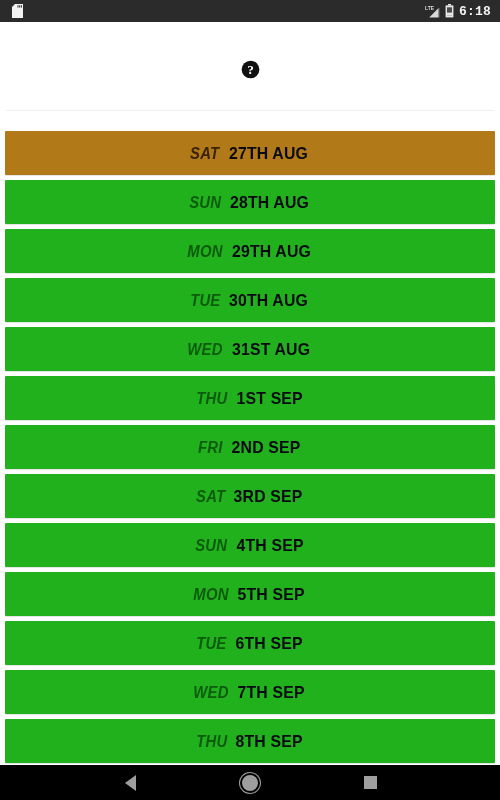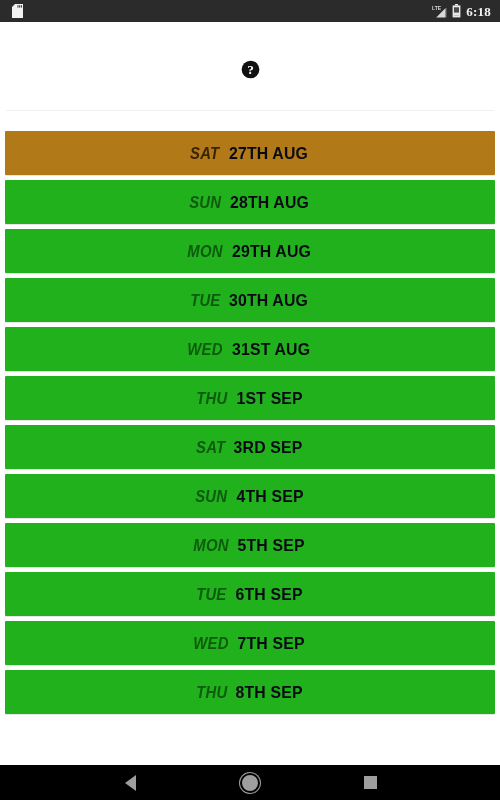--- a/index.html
+++ b/index.html
@@ -43,21 +43,21 @@
     width: 11px; height: 14px;
   }
   .signal-icon { display:block; width: 15px; height: 13px; }
   .battery-icon { display:block; width: 9px; height: 14px; }
   .clock {
     color: #f2f2f2;
     font-size: 13px;
     font-weight: bold;
     letter-spacing: 0.2px;
     line-height: 1;
-    font-family: Liberation Serif, serif;
+    font-family: Liberation Mono, monospace;
   }
 
   
   .header {
     position: absolute;
     top: 22px; left: 0;
     width: 500px;
     height: 88px;
     background: #ffffff;
     display: flex;
@@ -265,20 +265,26 @@
         </span>
       </button>
       <button class="day-button">
         <span class="day-label">
           <span class="dow">THU</span>
           <span class="datepart">1ST SEP</span>
         </span>
       </button>
       <button class="day-button">
         <span class="day-label">
+          <span class="dow">FRI</span>
+          <span class="datepart">2ND SEP</span>
+        </span>
+      </button>
+      <button class="day-button">
+        <span class="day-label">
           <span class="dow">SAT</span>
           <span class="datepart">3RD SEP</span>
         </span>
       </button>
       <button class="day-button">
         <span class="day-label">
           <span class="dow">SUN</span>
           <span class="datepart">4TH SEP</span>
         </span>
       </button>

